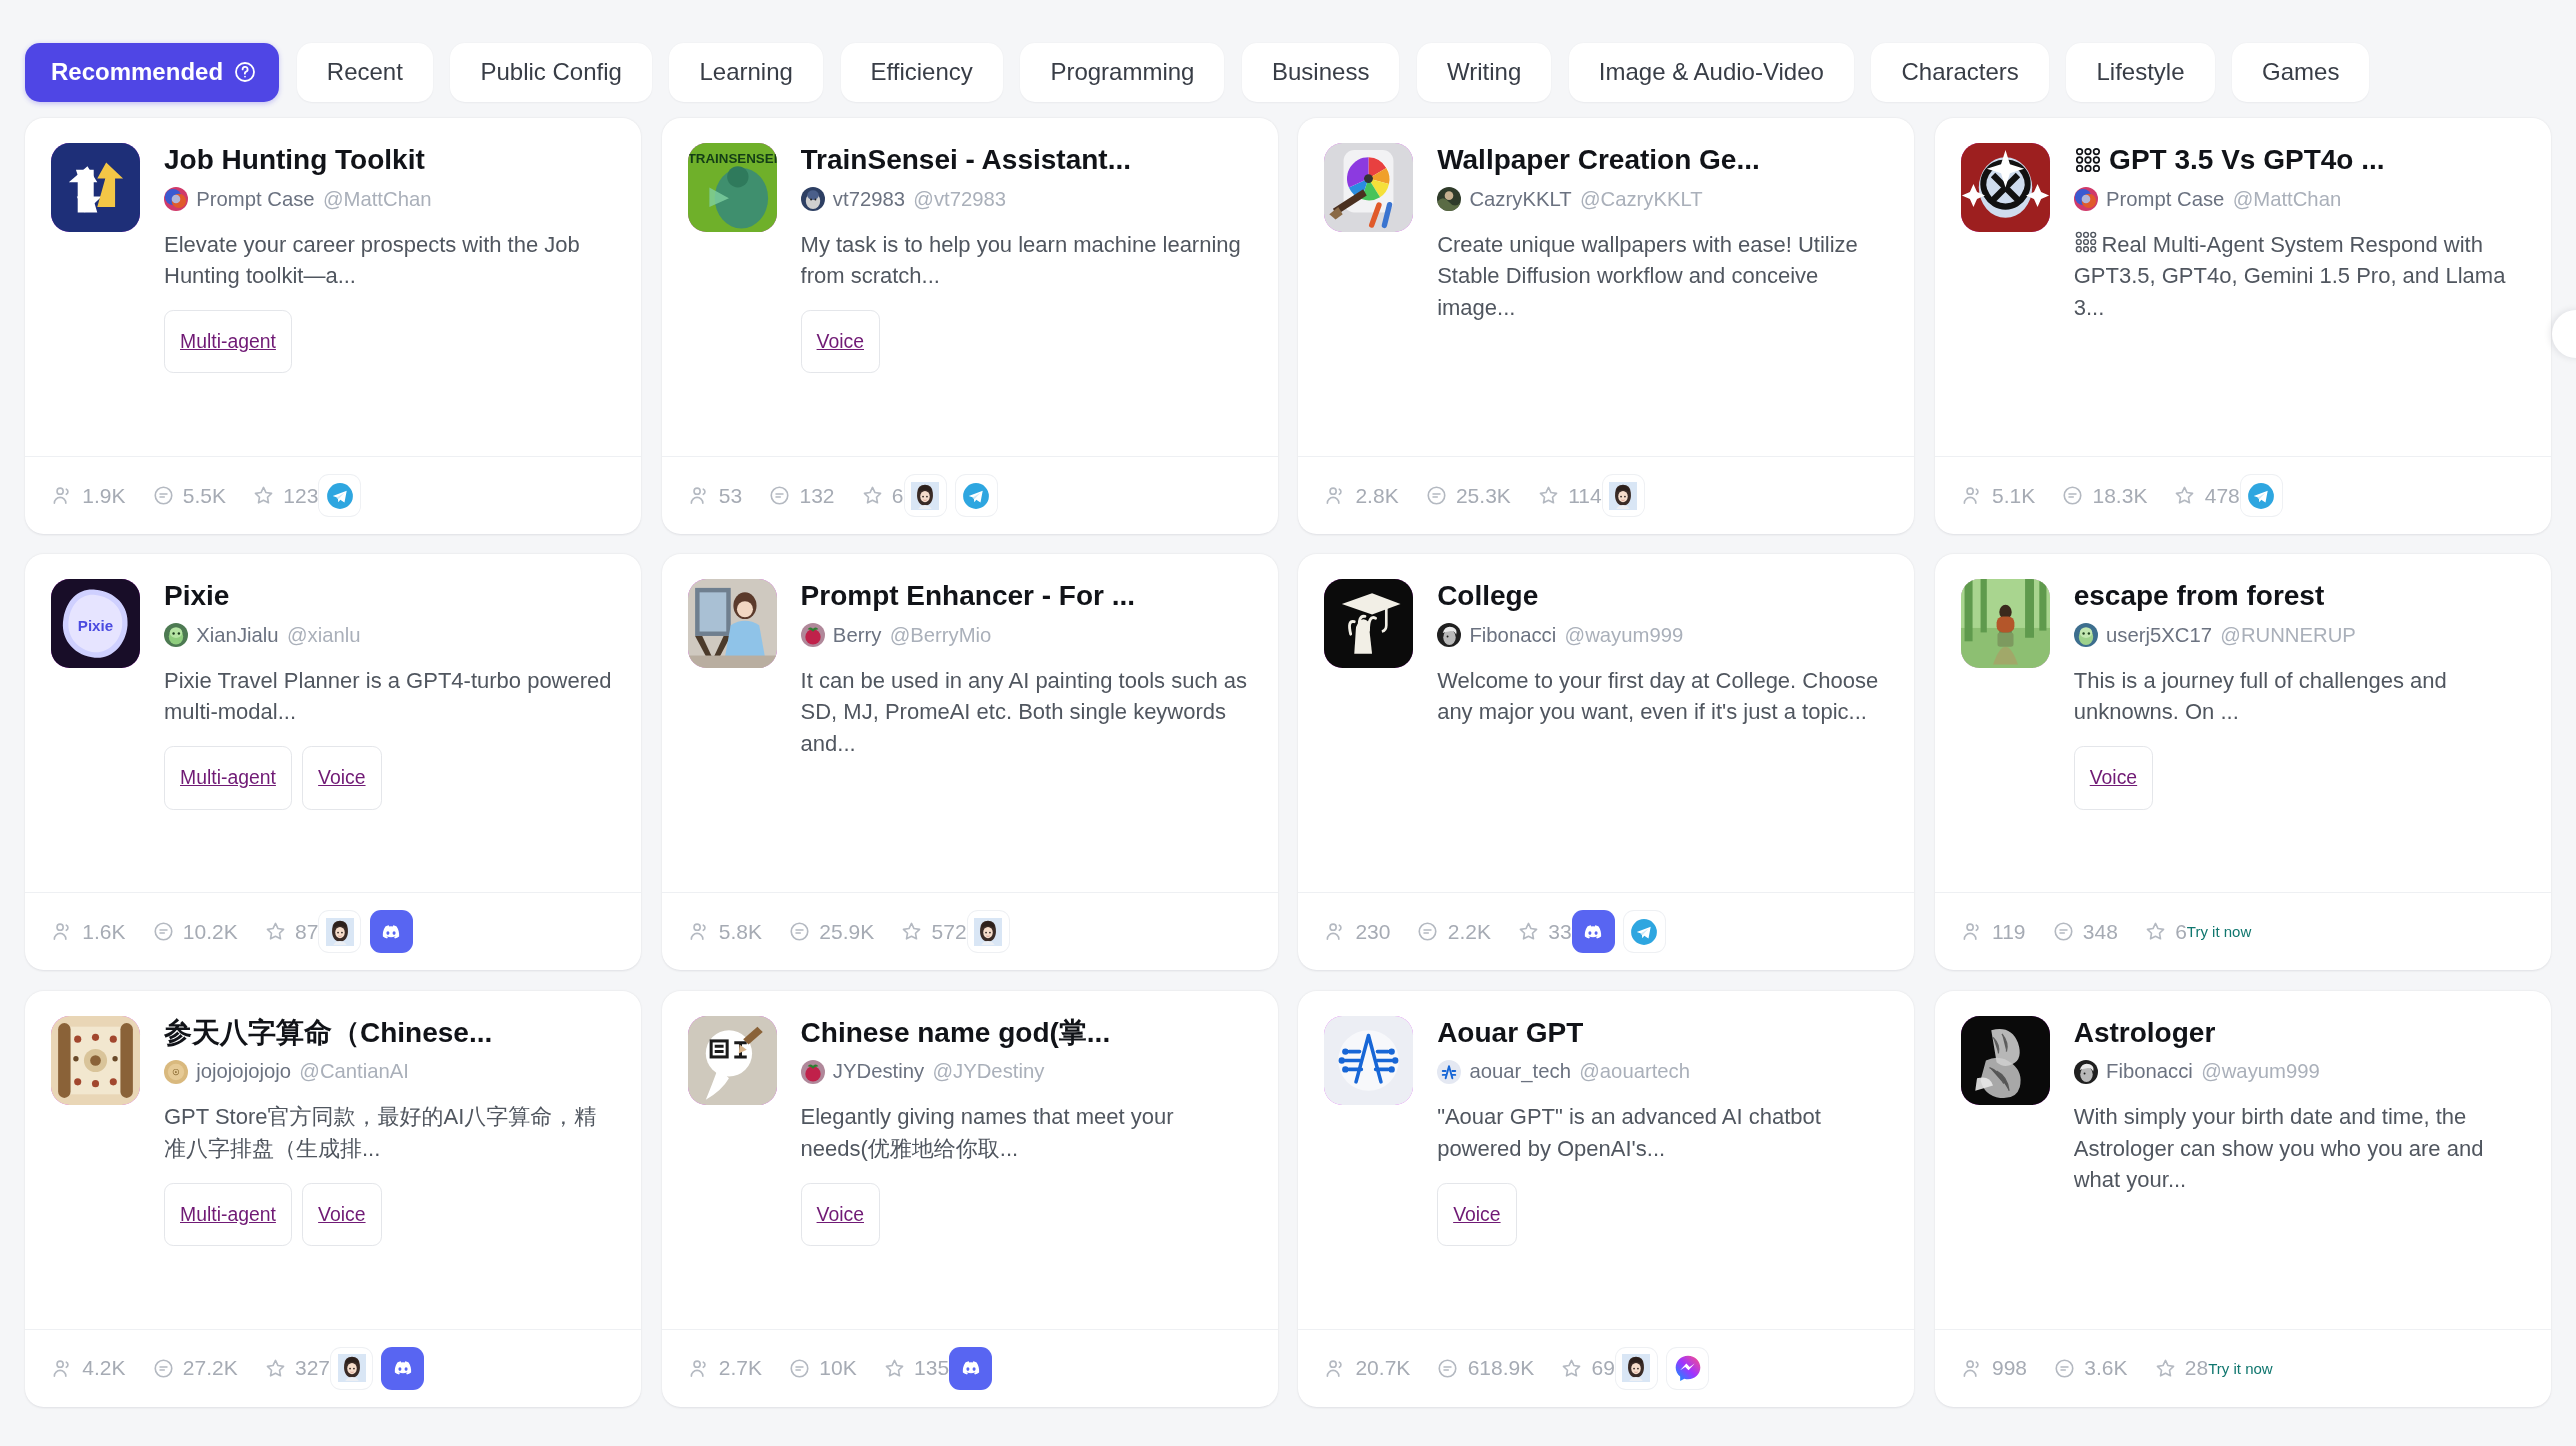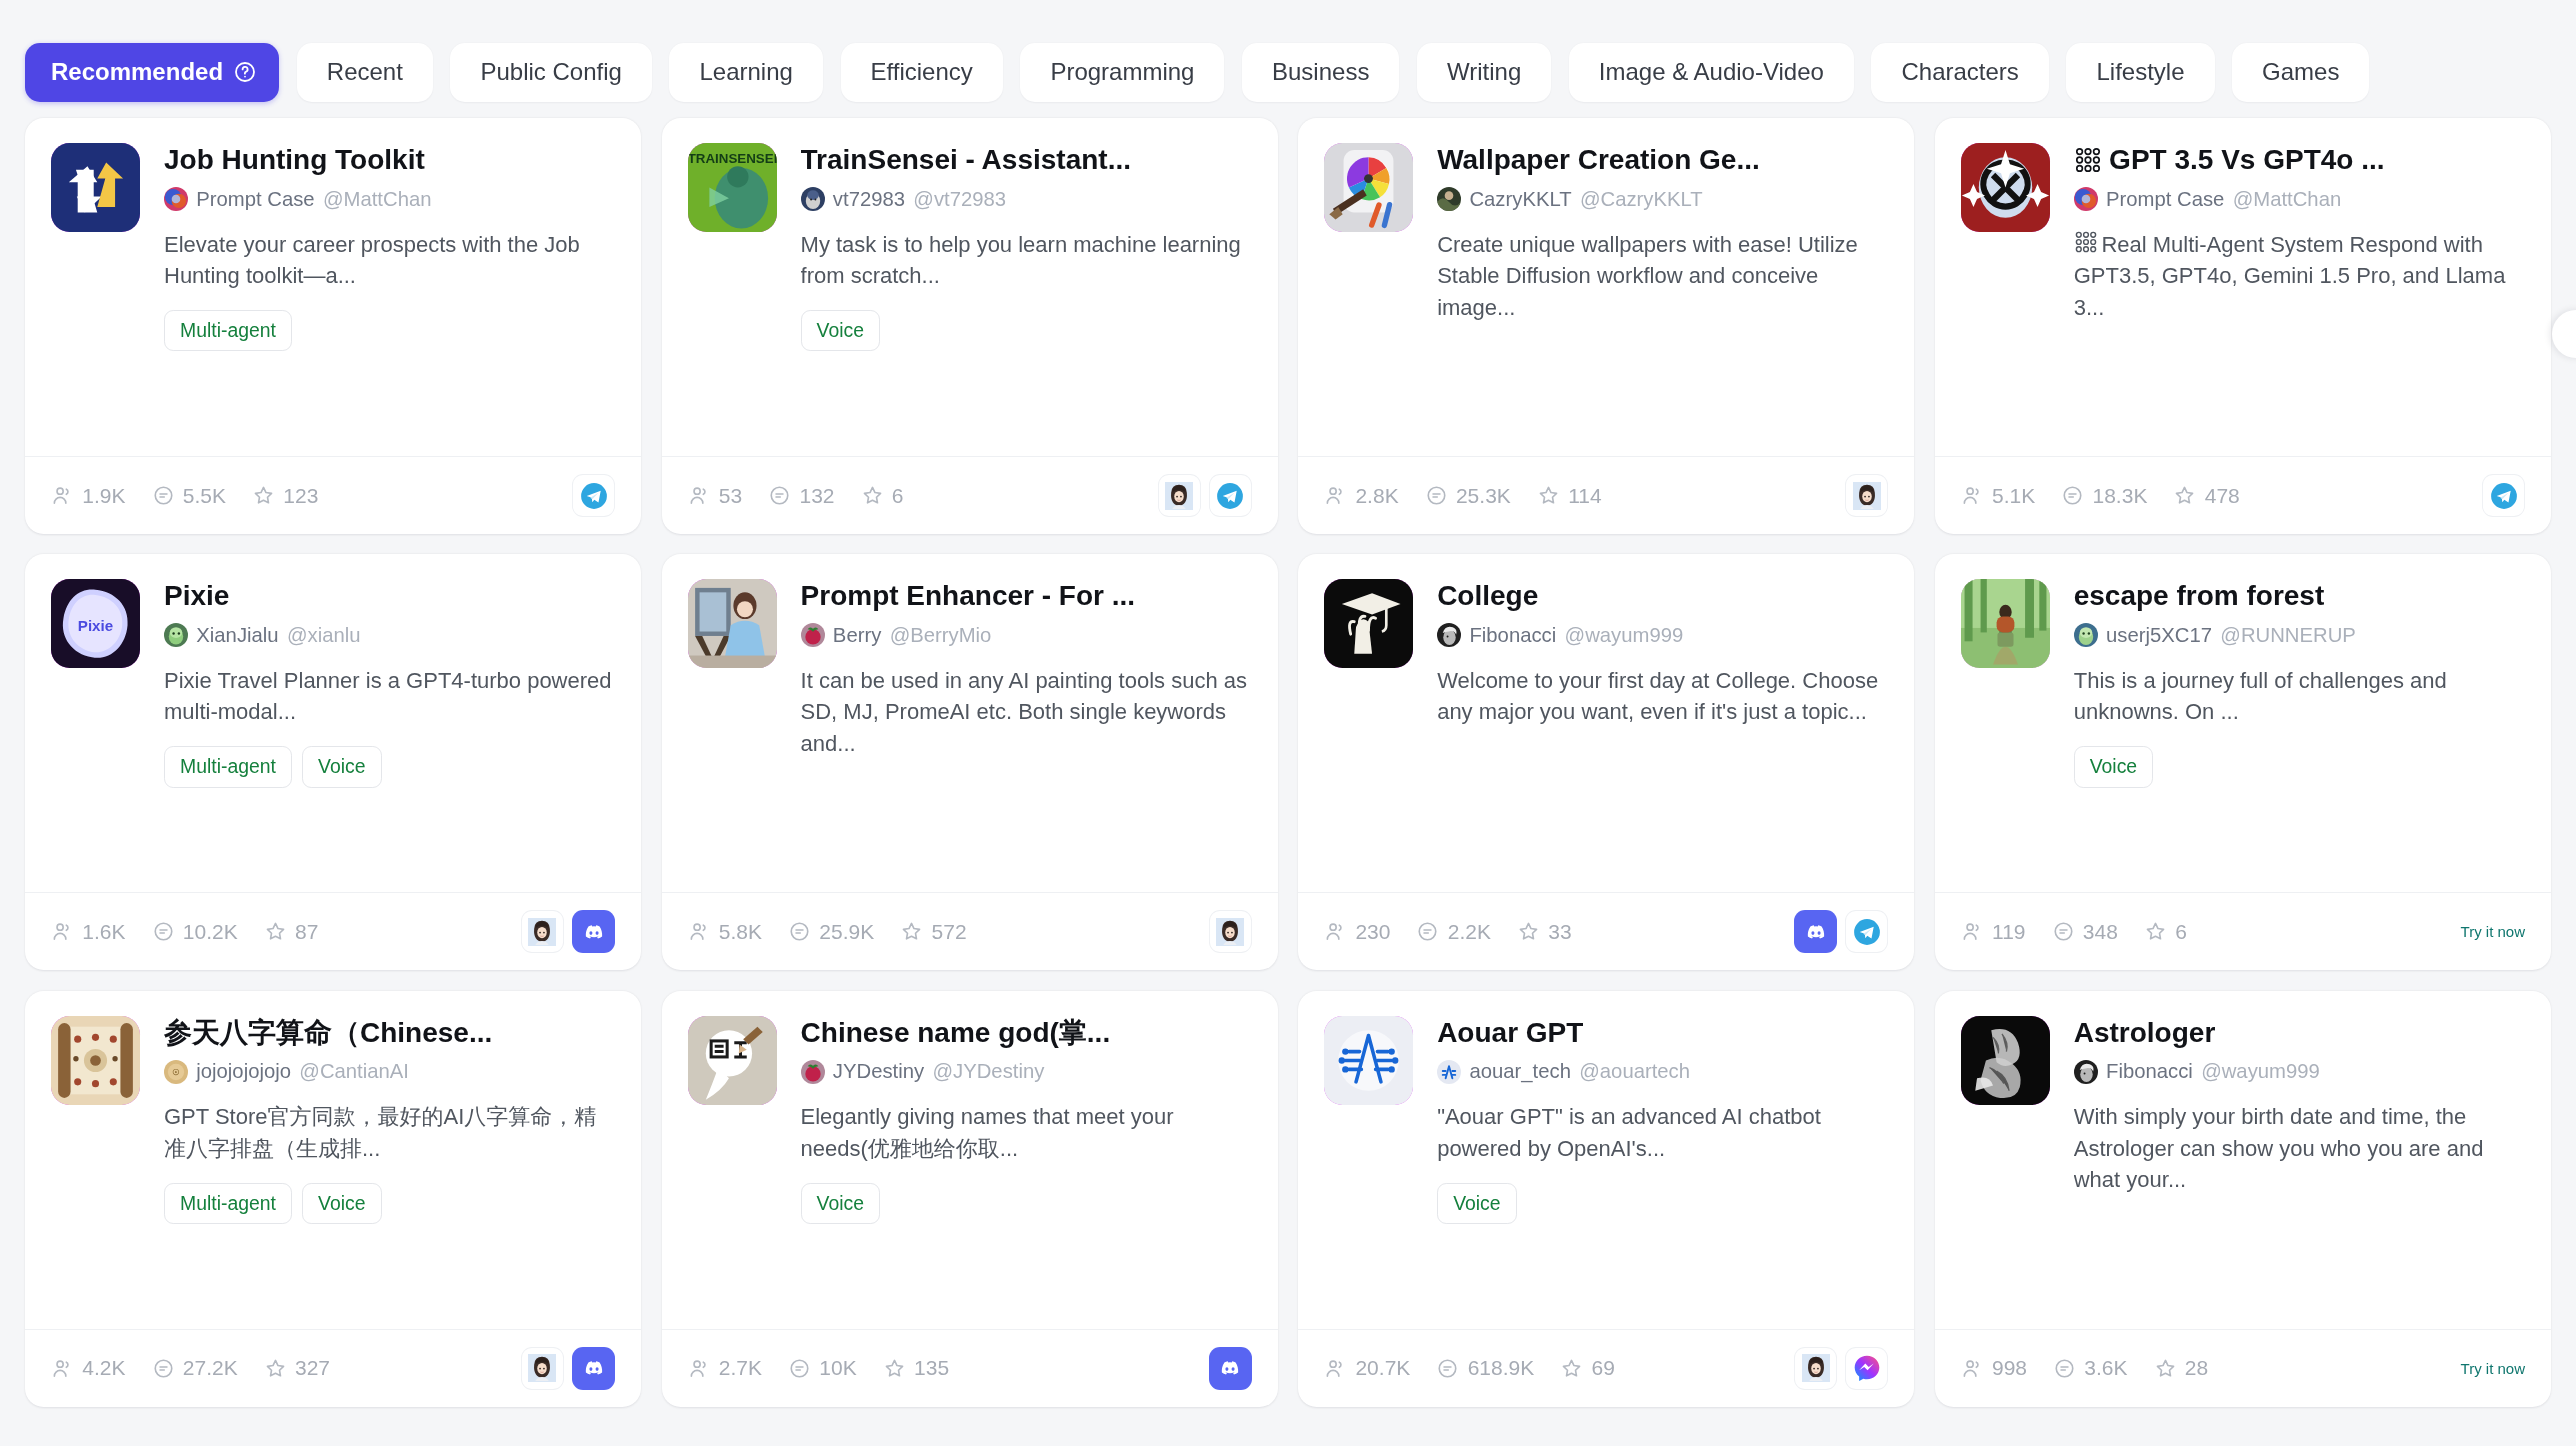--- a/index.html
+++ b/index.html
@@ -115,32 +115,33 @@
     -webkit-line-clamp: 3;
     -webkit-box-orient: vertical;
     overflow: hidden;
   }
   .card-desc .inline-emoji { vertical-align: -2.8px; margin-right: 3.7px; }
 
   .tags { display: flex; gap: 10.2px; margin-top: 18.5px; flex-wrap: wrap; }
   .tag {
     border: 0.9px solid #e4e6ea;
     border-radius: 9.2px;
-    padding: 9px 15px;
+    padding: 20px 15px;
     font-size: 19.4px;
-    color: #15803d;
+    color: #701a75;
     background: #fff;
     line-height: 1.1;
+    text-decoration: underline;
   }
 
   .card-footer {
     margin-top: auto;
     border-top: 0.9px solid #eef0f3;
     height: 78px;
-    display: flex; align-items: center; justify-content: space-between;
+    display: flex; align-items: center; 
     margin-left: -26px; margin-right: -26px;
     padding: 0 26px;
   }
   .stats { display: flex; align-items: center; gap: 26px; }
   .stat {
     display: flex; align-items: center; gap: 8.3px;
     font-size: 21px; color: #a6abb4;
   }
   .stat svg { width: 23px; height: 23px; display:block; flex:0 0 23px;}
 

